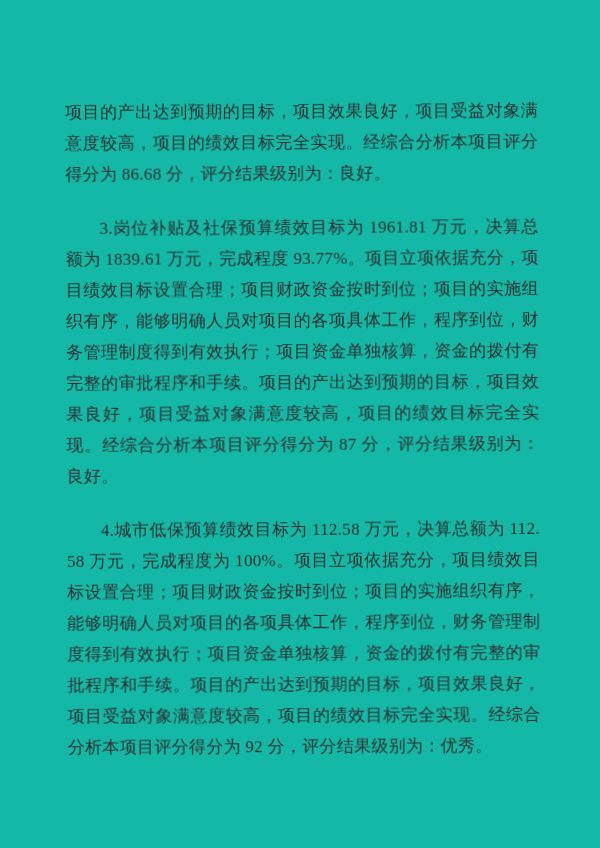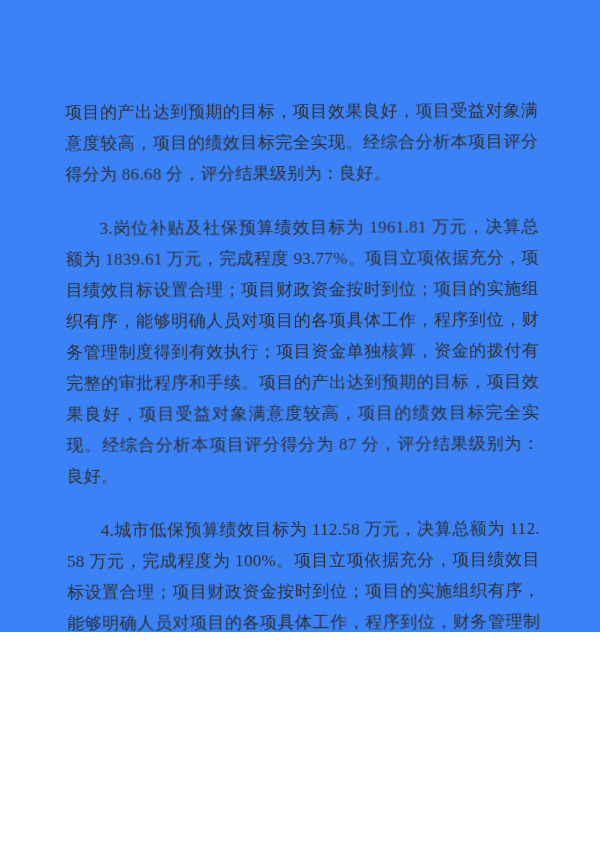--- a/index.html
+++ b/index.html
@@ -3,22 +3,22 @@
 <meta charset="utf-8">
 <style>
   html, body {
     margin: 0;
     padding: 0;
     background: #ffffff;
   }
   .page {
     position: relative;
     width: 600px;
-    height: 632px;
-    background: #3b82f6;
+    height: 848px;
+    background: #14b8a6;
     overflow: hidden;
     box-sizing: border-box;
   }
   .text-block {
     position: absolute;
     top: 97px;
     left: 65px;
     width: 473px;
     transform: rotate(-0.25deg);
     transform-origin: left top;

